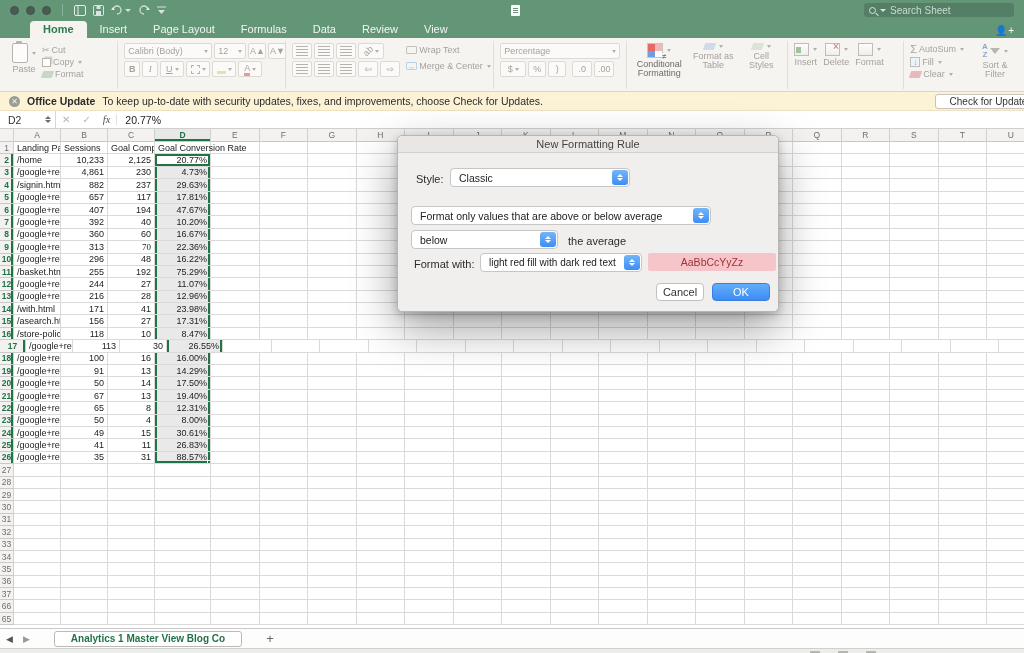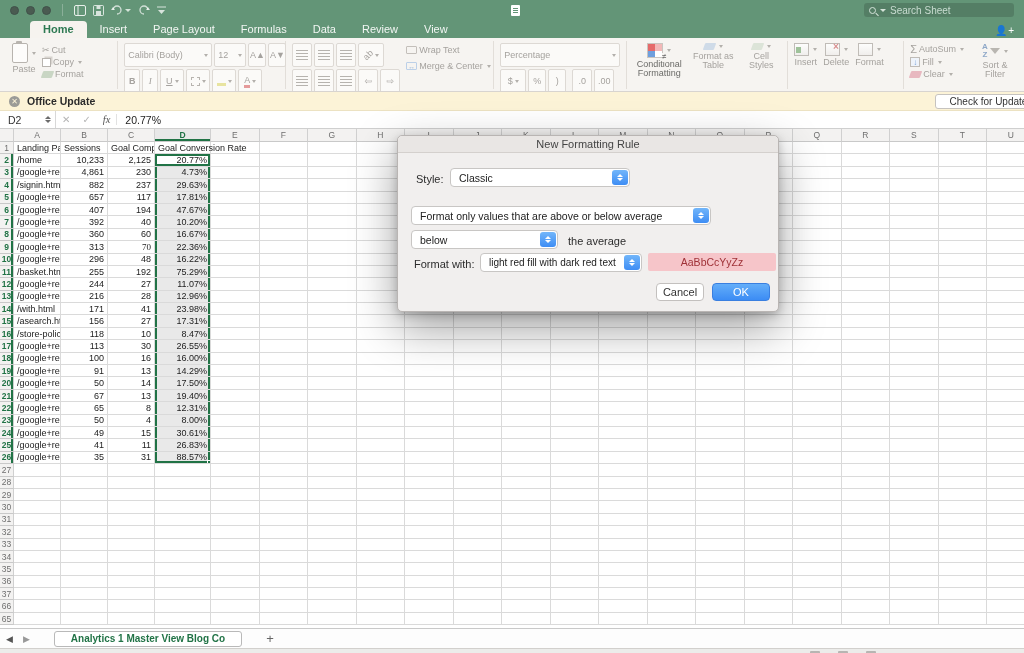--- a/index.html
+++ b/index.html
@@ -25,21 +25,21 @@
   .rtab{color:#f2f6f3;font-size:11px;padding:2px 13px 3px;white-space:nowrap}
   .rtab.active{background:#f6f3ef;color:#2e7a53;font-weight:bold;border-radius:4px 4px 0 0}
   .person-add{position:absolute;right:10px;bottom:2px;color:#fff;font-size:10px}
 
   
   .ribbon{height:54px;background:#f6f4f1;border-bottom:1px solid #d8d4d0;display:flex;align-items:stretch;padding:3px 6px 2px;color:#a5a29e;overflow:hidden}
   .rgroup{display:flex;align-items:flex-start;padding:2px 6px;border-right:1px solid #e2ded9;gap:6px}
   .rgroup:last-child{border-right:none}
   .lab9{font-size:9px;white-space:nowrap}
   .bigbtn{display:flex;flex-direction:column;align-items:center;gap:2px;font-size:9px;text-align:center;line-height:9px}
-  .boxbtn{border:1px solid #ddd9d4;background:#fbfaf8;border-radius:2px;display:flex;align-items:center;justify-content:center;font-size:9px;height:24px;padding:0 3px;color:#a5a29e}
+  .boxbtn{border:1px solid #ddd9d4;background:#fbfaf8;border-radius:2px;display:flex;align-items:center;justify-content:center;font-size:9px;height:16px;padding:0 3px;color:#a5a29e}
   .minicar{width:0;height:0;border-left:2.5px solid transparent;border-right:2.5px solid transparent;border-top:3px solid #b3b0ac;margin-left:2px}
   .clipico{width:16px;height:20px;border:1.5px solid #b8b4af;border-radius:2px;background:#fdfcfb;position:relative}
   .clipico:before{content:"";position:absolute;top:-3px;left:3px;width:6px;height:3px;background:#b8b4af;border-radius:1px}
   .stack{display:flex;flex-direction:column;gap:2px;justify-content:center}
   .hrow{display:flex;gap:2px;align-items:center}
   .alico{width:14px;height:10px;background:repeating-linear-gradient(#b6b3ae 0 1px,transparent 1px 3px)}
   .cfi{width:16px;height:15px;background:#fff;border:1px solid #c9c5c0;display:grid;grid-template-columns:1fr 1fr;grid-template-rows:1fr 1fr;position:relative}
   .cfi i:nth-child(1){background:#e56a6a}.cfi i:nth-child(2){background:#f2b8b8}.cfi i:nth-child(3){background:#6f9fdd}.cfi i:nth-child(4){background:#fff}
   .cfi:after{content:"\2260";position:absolute;right:-4px;bottom:-4px;font-size:8px;color:#6b6b6b;background:#f6f4f1;line-height:8px}
   .cellico{width:15px;height:13px;border:1px solid #c0bcb7;background:linear-gradient(#fdfdfc,#f0eeec);position:relative}
@@ -366,20 +366,21 @@
             <span class="minicar"></span>
           </div>
         <span style="width:34px">Sort &amp; Filter</span>
       </div>
     </div>
   </div>
 
   <div class="updatebar">
     <span class="xcirc">✕</span>
     <b>Office Update</b>
+    <span>To keep up-to-date with security updates, fixes, and improvements, choose Check for Updates.</span>
     <span class="chkbtn">Check for Updates</span>
   </div>
 
   <div class="fbar">
     <span class="namebox">
       <span>D2</span>
       <span class="stepper">
           <i class="up"></i>
           <i class="dn"></i>
         </span>
@@ -793,21 +794,21 @@
         <div class="cell" style="width: 48.5px;"></div>
         <div class="cell" style="width: 48.5px;"></div>
         <div class="cell" style="width: 48.5px;"></div>
         <div class="cell" style="width: 48.5px;"></div>
         <div class="cell" style="width: 48.5px;"></div>
         <div class="cell" style="width: 48.5px;"></div>
         <div class="cell" style="width: 48.5px;"></div>
         <div class="cell" style="width: 48.5px;"></div>
       </div>
       <div class="grid-row">
-        <div class="rowhdr selrow" style="width: 14px;">17</div>
+        <div class="rowhdr selrow" style="width: 26px;">17</div>
         <div class="cell" style="width: 47px;">/google+rede</div>
         <div class="cell num" style="width: 47px;">113</div>
         <div class="cell num" style="width: 47px;">30</div>
         <div class="cell num selfill" style="width: 56px;">26.55%</div>
         <div class="cell" style="width: 48.5px;"></div>
         <div class="cell" style="width: 48.5px;"></div>
         <div class="cell" style="width: 48.5px;"></div>
         <div class="cell" style="width: 48.5px;"></div>
         <div class="cell" style="width: 48.5px;"></div>
         <div class="cell" style="width: 48.5px;"></div>

